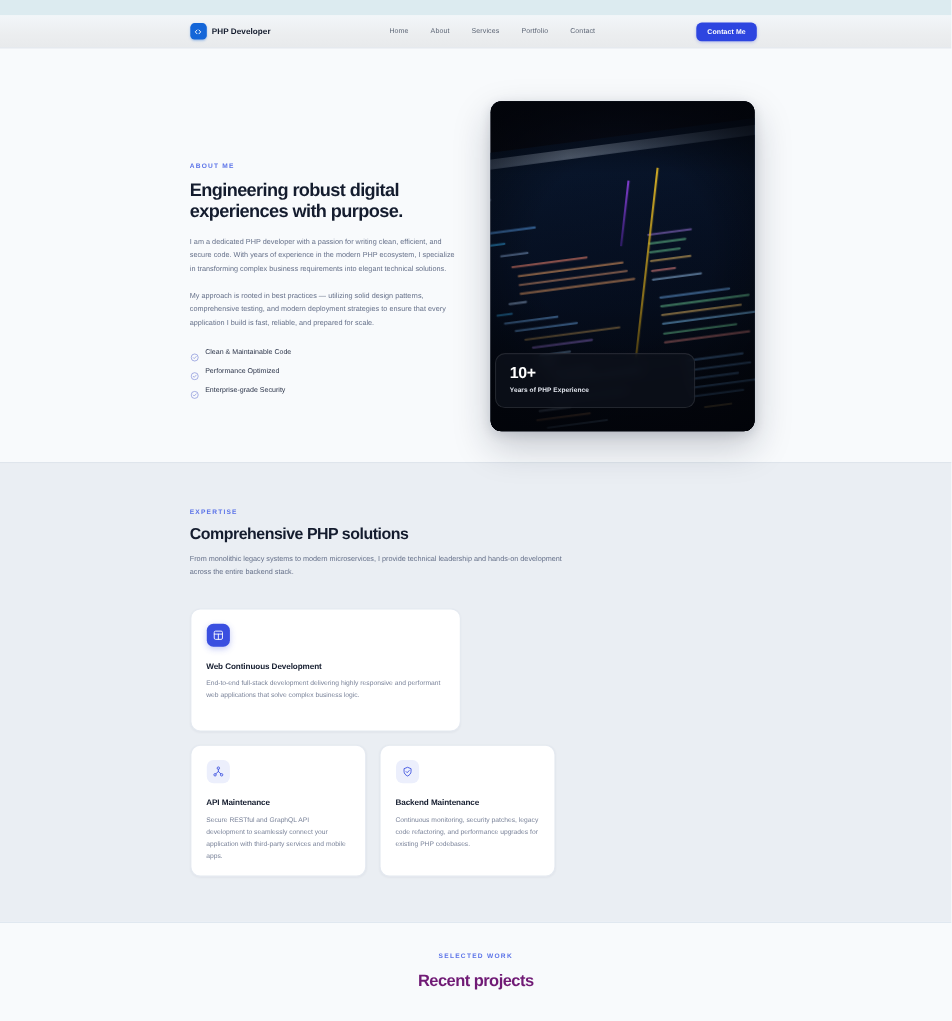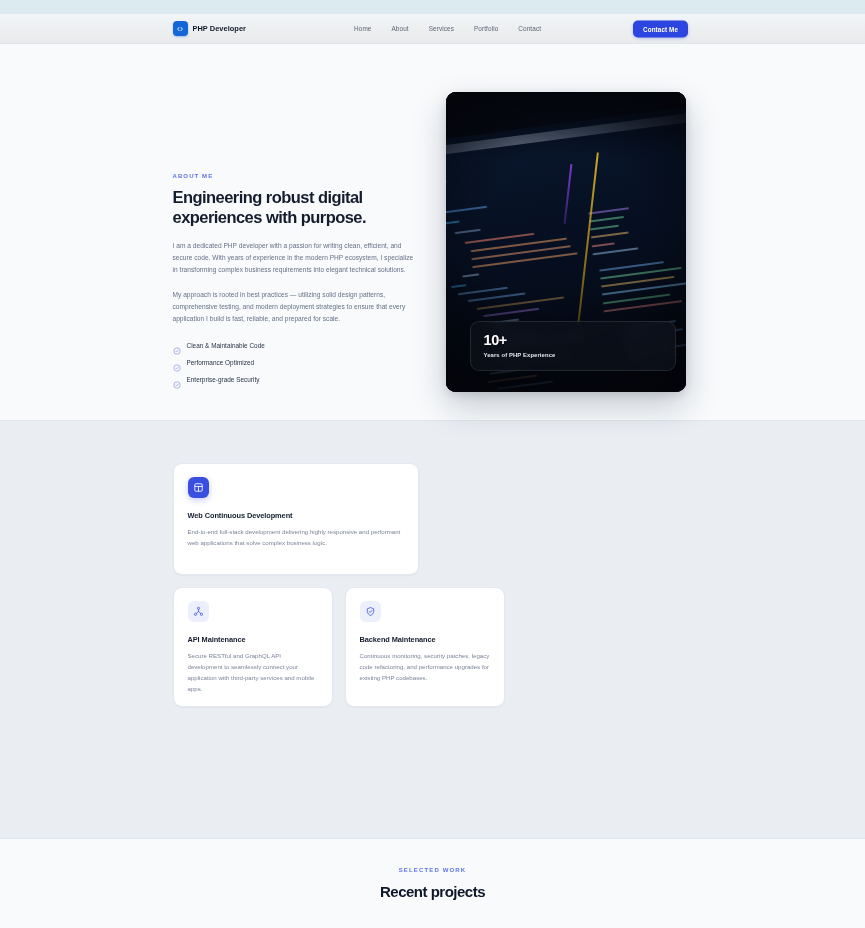--- a/index.html
+++ b/index.html
@@ -118,21 +118,21 @@
     border-top: 1px solid #dde6ef;
     height: 90px;
     padding-top: 28px;
   }
   .container { width: 520px; margin: 0 auto; }
 
   
   .about-grid {
     display: flex;
     gap: 28px;
-    align-items: flex-end;
+    align-items: center;
   }
   .about-left { width: 245px; flex: 0 0 245px; padding-top: 32px; }
 
   .eyebrow {
     font-size: 6px;
     font-weight: 700;
     letter-spacing: 1.1px;
     color: #5b73e8;
     text-transform: uppercase;
     margin-bottom: 9px;
@@ -234,23 +234,23 @@
   }
   .photo-vignette {
     position: absolute; inset: 0;
     background:
       linear-gradient(180deg, rgba(2,4,10,0.86) 0%, rgba(2,4,10,0.12) 22%, rgba(2,4,10,0.20) 62%, rgba(2,4,10,0.80) 100%),
       radial-gradient(ellipse 85% 70% at 50% 45%, rgba(0,0,0,0) 40%, rgba(0,0,0,0.72) 100%);
   }
 
   .stat-card {
     position: absolute;
-    left: 24px;
+    left: 4px;
     bottom: 21px;
-    width: 206px;
+    width: 182px;
     padding: 11px 13px 12px;
     border-radius: 9px;
     background: rgba(14,18,28,0.72);
     border: 1px solid rgba(255,255,255,0.10);
     backdrop-filter: blur(4px);
   }
   .stat-value {
     font-size: 14.5px;
     font-weight: 700;
     color: #ffffff;
@@ -325,21 +325,21 @@
     font-weight: 700;
     letter-spacing: 1.15px;
     color: #5b73e8;
     text-transform: uppercase;
     margin-bottom: 10px;
   }
   .work-title {
     font-size: 15px;
     font-weight: 700;
     letter-spacing: -0.5px;
-    color: #0f172a;
+    color: #701a75;
   }
 </style>
 </head>
 <body>
 
 <div class="page">
 
   <div class="top-strip"></div>
 
   <header class="site-header">
@@ -470,20 +470,25 @@
           </div>
         </div>
 
       </div>
     </div>
   </section>
 
   <section class="section section-expertise">
     <div class="container">
 
+      <div class="exp-head">
+        <div class="eyebrow">EXPERTISE</div>
+        <h2 class="exp-title">Comprehensive PHP solutions</h2>
+        <p class="exp-sub">From monolithic legacy systems to modern microservices, I provide technical leadership and hands-on development across the entire backend stack.</p>
+      </div>
 
       <div class="card-row">
 
 
         <div class="svc-card w2">
           <div class="svc-icon accent">
             <svg width="11" height="11" viewBox="0 0 20 20" fill="none" aria-hidden="true">
               <rect x="3.2" y="3.2" width="13.6" height="13.6" rx="2.2" stroke="#ffffff" stroke-width="1.5"></rect>
               <path d="M3.2 8.1h13.6M10 8.1v8.7" stroke="#ffffff" stroke-width="1.5" stroke-linecap="round"></path>
             </svg>

